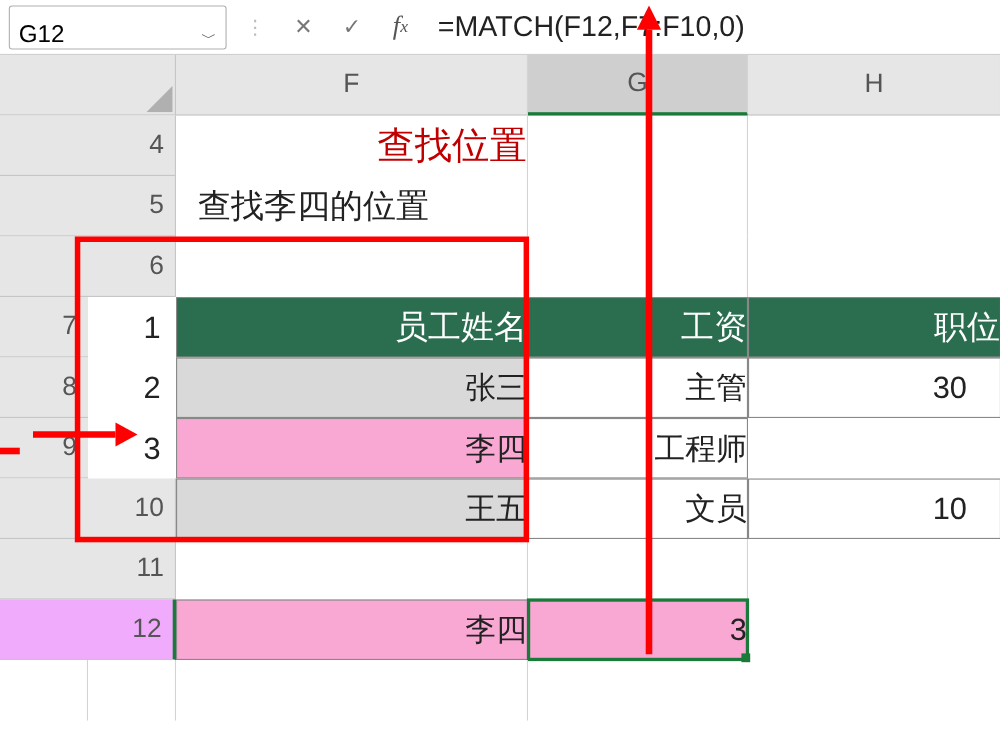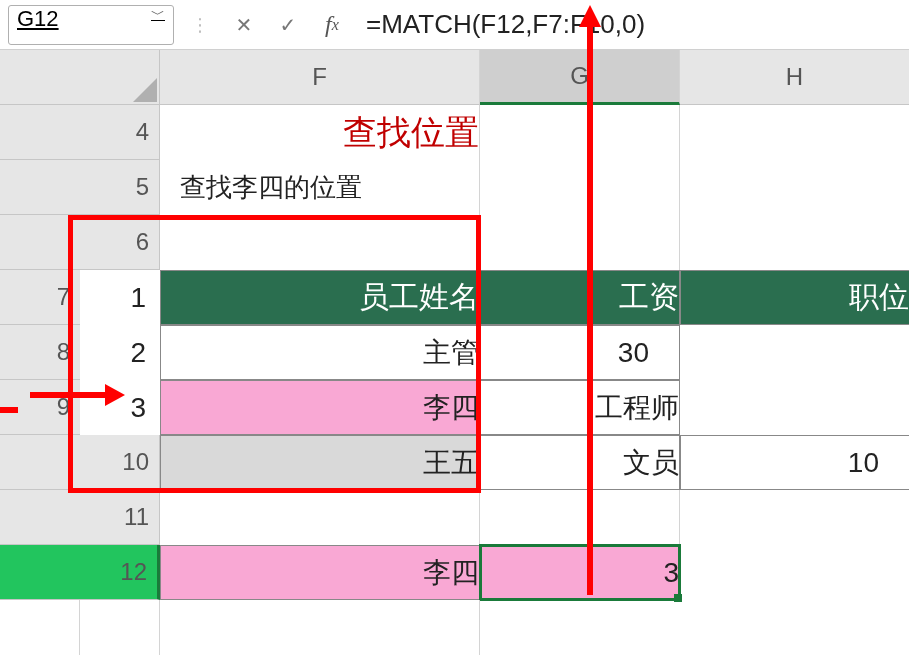--- a/index.html
+++ b/index.html
@@ -14,31 +14,30 @@
   }
   .formula-bar {
     display: flex;
     align-items: center;
     height: 50px;
     border-bottom: 1px solid #d0d0d0;
     padding: 6px 8px;
     gap: 8px;
   }
   .name-box {
-    width: 166px;
+    width: 198px;
     height: 40px;
     border: 1px solid #b0b0b0;
     border-radius: 3px;
     display: flex;
-    align-items: flex-start;
+    align-items: flex-end;
     justify-content: space-between;
     padding: 0 8px;
     font-size: 22px;
     background: #fff;
-    text-decoration: underline;
   }
   .name-box .caret {
     color: #666;
     font-size: 14px;
   }
   .fb-btn {
     width: 36px;
     height: 36px;
     display: flex;
     align-items: center;
@@ -75,31 +74,31 @@
     font-size: 24px;
     color: #555;
     border-right: 1px solid #c6c6c6;
     border-bottom: 1px solid #c6c6c6;
     position: relative;
   }
   .row-header { justify-content: flex-end; padding-right: 10px; grid-column: 1 / span 2;}
   .corner { grid-column: 1 / span 2; }
   .corner svg { position:absolute; right:2px; bottom:2px;}
   .col-header.active { background:#cfcfcf; border-bottom:3px solid #1a7a3a; }
-  .row-header.active { background:#22c55e; border-right:3px solid #1a7a3a; }
+  .row-header.active { background:#f0abfc; border-right:3px solid #1a7a3a; }
   .cell {
     display: flex;
     align-items: center;
     justify-content: flex-end;
     font-size: 28px;
     color: #222;
     position: relative;
   }
   .title-text { color: #c00000; font-size: 34px; font-weight: 400;}
-  .subtitle { justify-content:flex-start; font-size:26px; padding-left:20px;}
+  .subtitle { justify-content:flex-start; font-size:30px; padding-left:20px;}
   .tbl-border { border:1px solid #888; }
   .tbl-header { background:#2a6e4f; color:#fff; font-size:30px; }
   .gray-row { background:#d9d9d9; }
   .yellow-row { background:#f9a8d4; }
   .right-num { justify-content:flex-end; padding-right:30px;}
   .left-txt { justify-content:flex-end; padding-left:4px;}
   .row-num { justify-content:flex-end; padding-right:14px; font-size:28px; grid-column:2;}
 
   .red-box {
     position:absolute;
@@ -206,20 +205,23 @@
   <div class="cell tbl-border tbl-header">
       <span>职位</span>
     </div>
 
   <div class="row-header rh-split-left" style="border-right:none;">
       <span>8</span>
     </div>
   <div class="cell row-num">
       <span>2</span>
     </div>
+  <div class="cell tbl-border gray-row">
+      <span>张三</span>
+    </div>
   <div class="cell tbl-border left-txt">
       <span>主管</span>
     </div>
   <div class="cell tbl-border right-num">
       <span>30</span>
     </div>
 
   <div class="row-header rh-split-left row9-mark" style="border-right:none; position:relative;">
       <span>9</span>
     </div>

